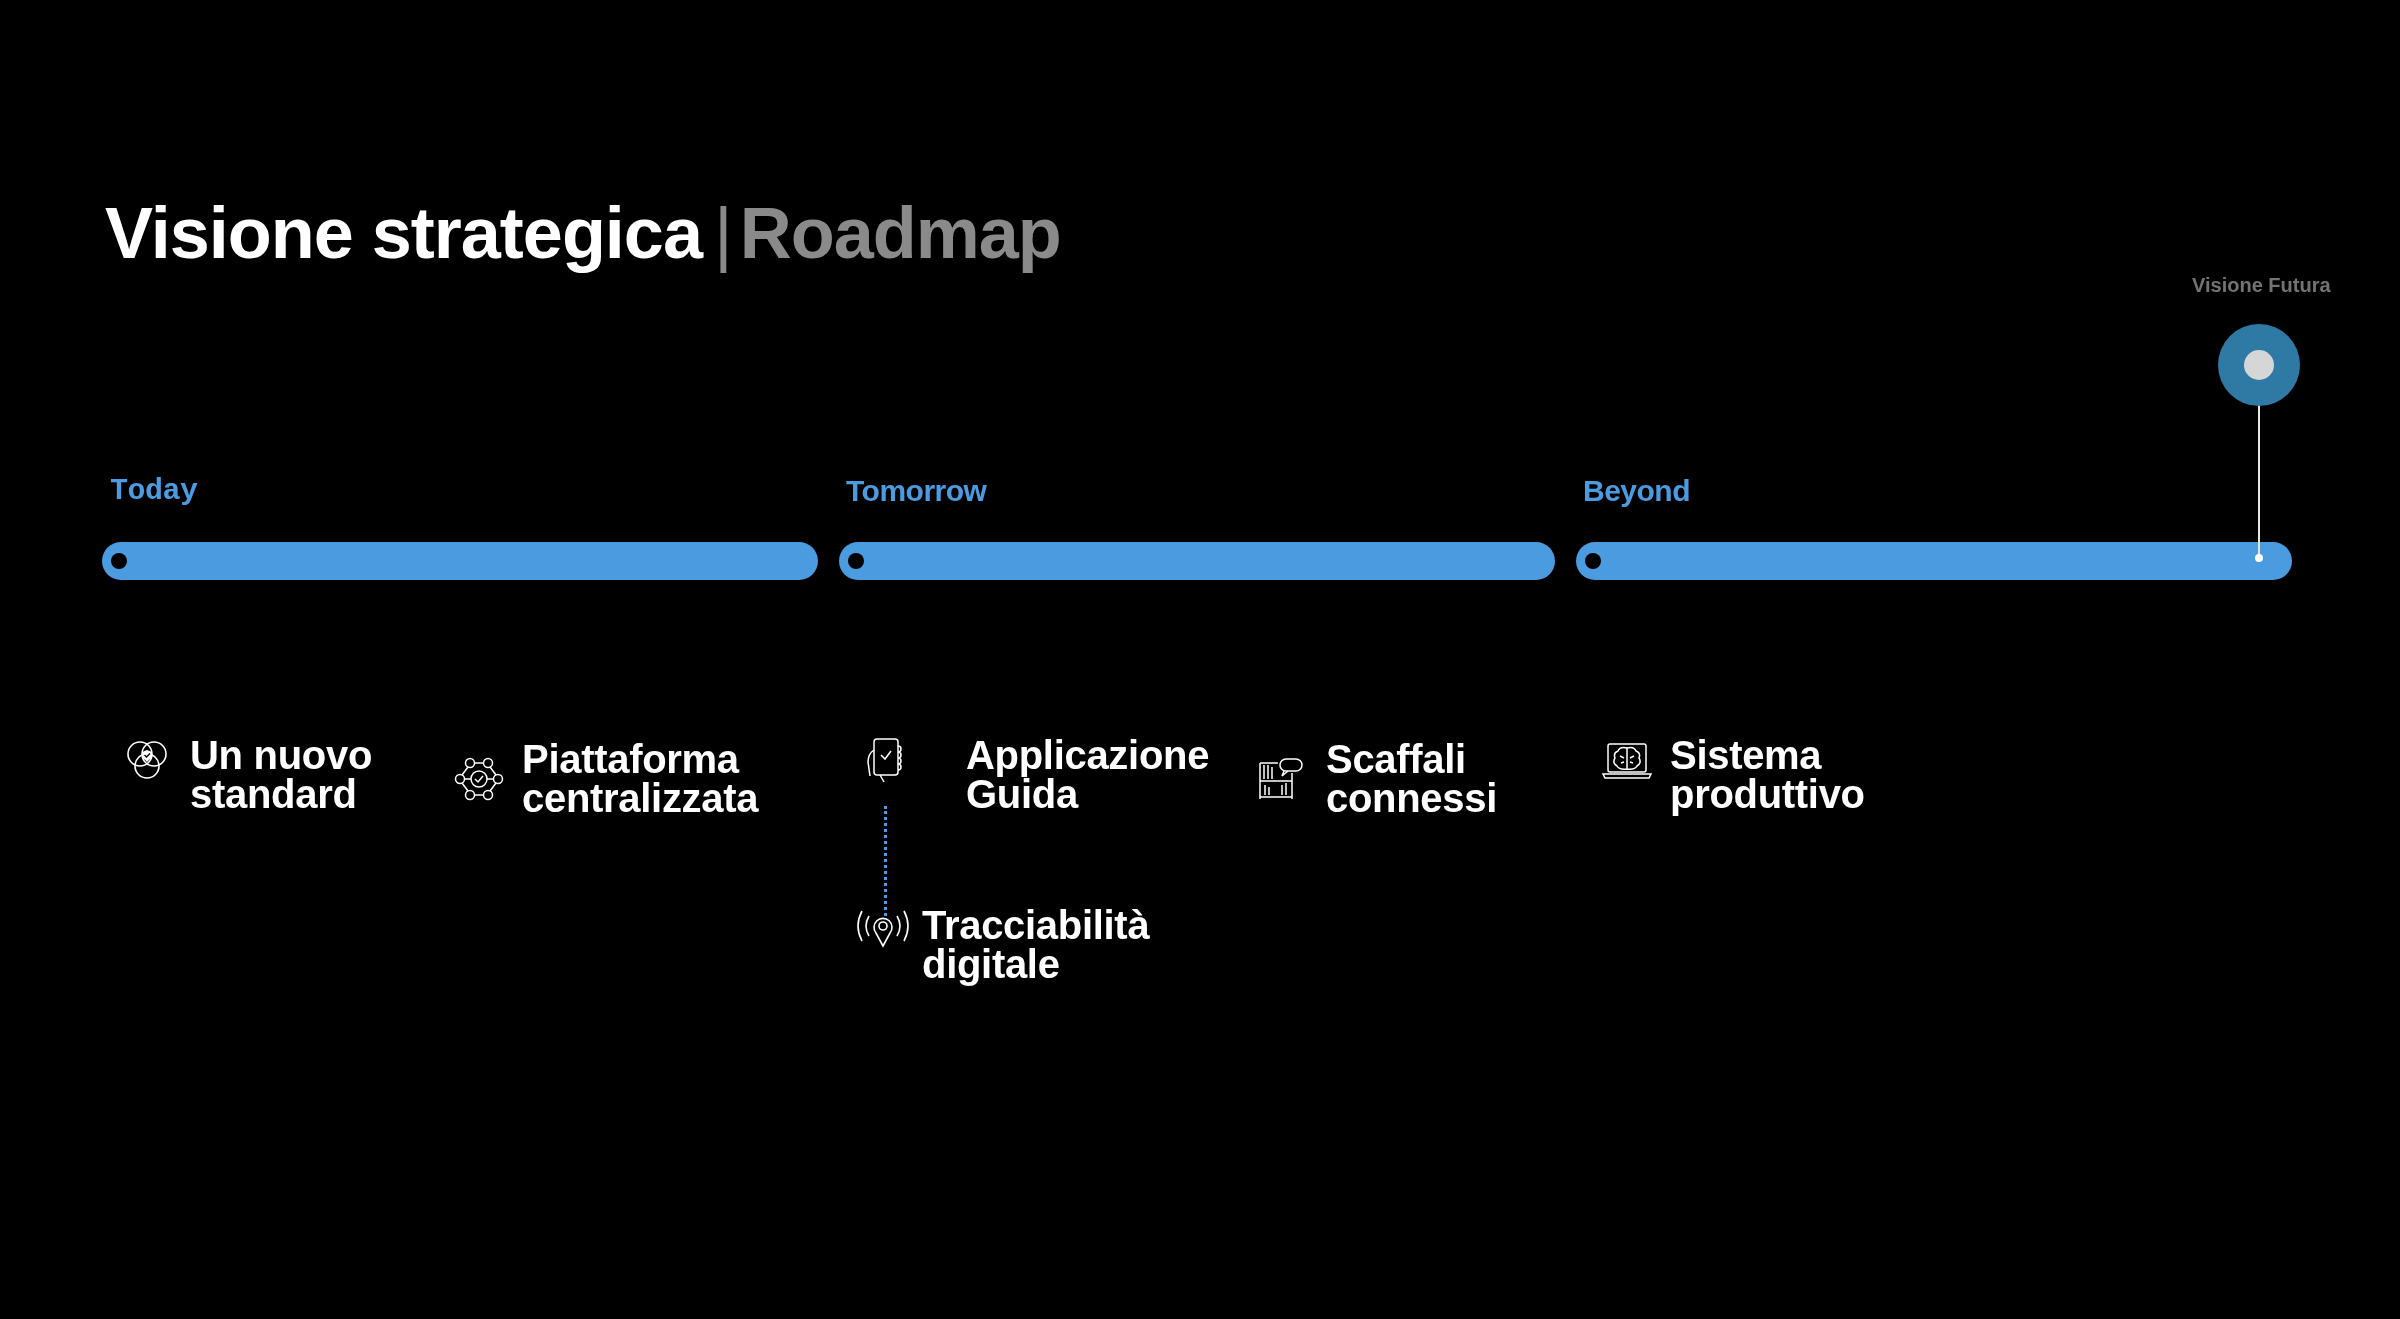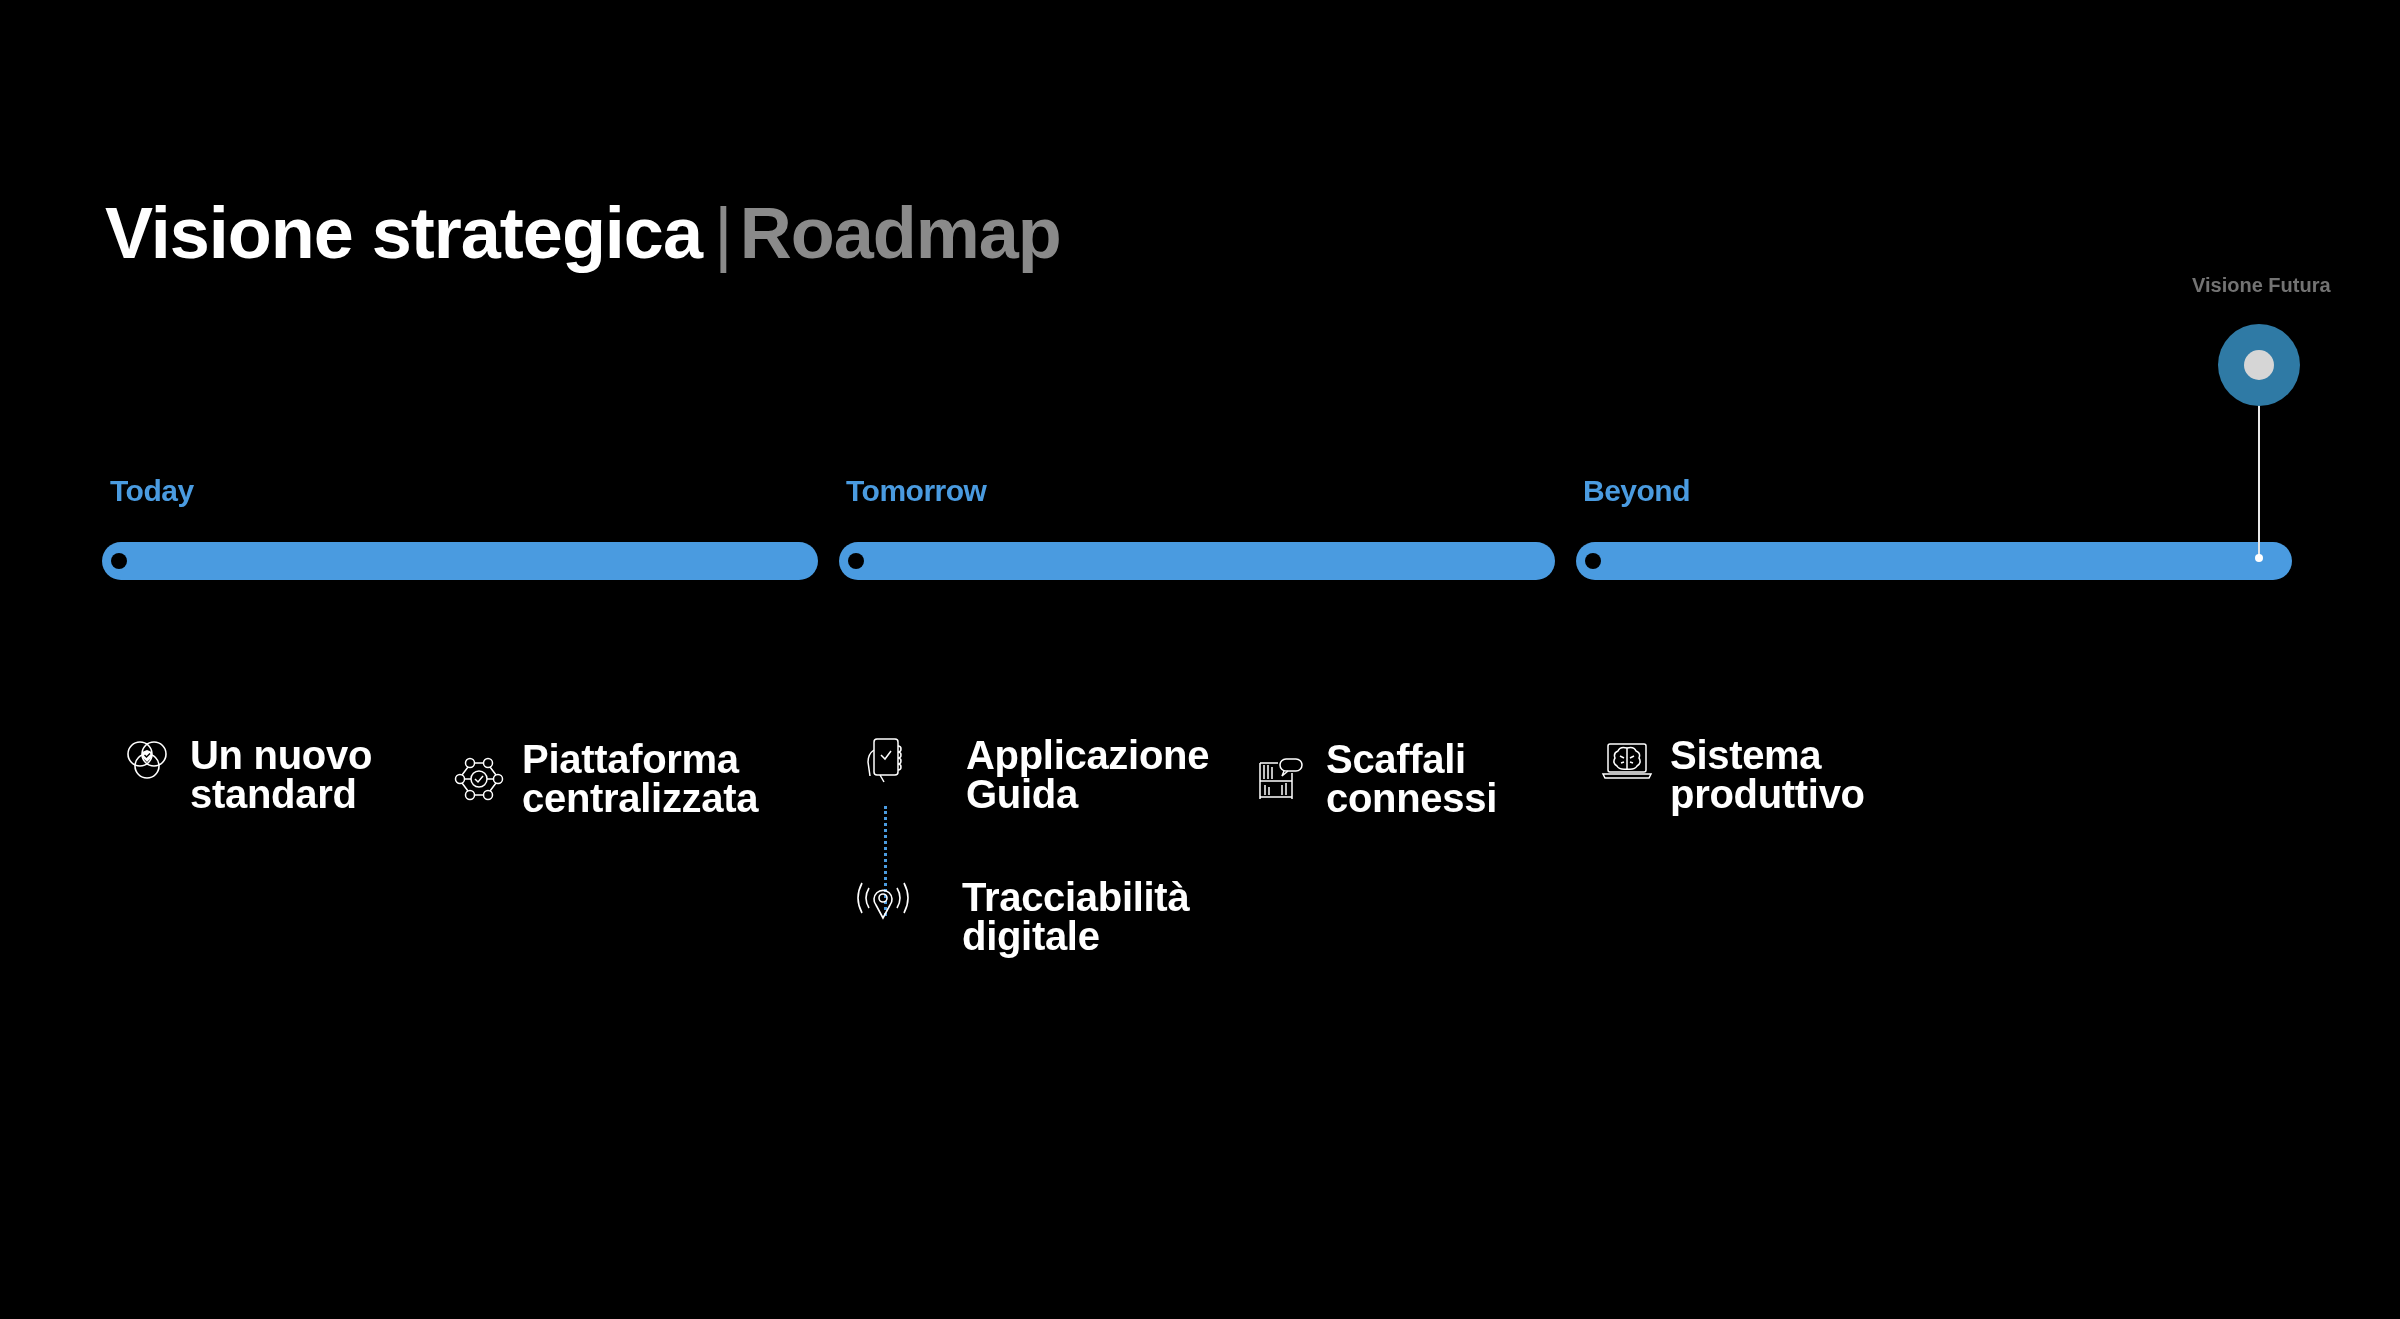--- a/index.html
+++ b/index.html
@@ -22,21 +22,21 @@
   .item .text { font-size:40px; font-weight:bold; line-height:39px; color:#fff; white-space:pre-line; letter-spacing:-0.3px; }
   .dotted { position:absolute; left:884px; top:806px; width:0; height:110px; border-left:3px dotted #4a9be0; }
 </style>
 </head>
 <body>
 
 <div class="title">
   <span class="main">Visione strategica</span><span class="sep">|</span><span class="sub">Roadmap</span>
 </div>
 
-<div class="phase-label" style="left:110px;">Today</div>
+<div class="phase-label" style="left:110px;font-family:Liberation Mono, monospace;">Today</div>
 <div class="phase-label" style="left:846px;">Tomorrow</div>
 <div class="phase-label" style="left:1583px;text-align:center;">Beyond</div>
 
 <div class="bar" style="left:102px;">
     <div class="dot"></div>
   </div>
 <div class="bar" style="left:839px;">
     <div class="dot"></div>
   </div>
 <div class="bar" style="left:1576px;">
@@ -90,21 +90,21 @@
       <path d="M38 10 a3 3 0 0 1 0 6 a3 3 0 0 1 0 6 a3 3 0 0 1 0 6 a3 3 0 0 1 0 6"></path>
       <path d="M14 14 Q8 18 8 26 L10 40 M20 39 L24 46"></path>
     </svg>
   </div>
   <div class="text">Applicazione
 Guida</div>
 </div>
 
 <div class="dotted"></div>
 
-<div class="item" style="left:852px; top:878px;gap:40px;">
+<div class="item" style="left:852px; top:906px;">
   <div class="icon" style="width:62px;">
     <svg viewBox="0 0 62 48" style="width:62px;" fill="none" stroke="#fff" stroke-width="1.6">
       <path d="M31 40 L24 27 A9 9 0 1 1 38 27 Z"></path>
       <circle cx="31" cy="20" r="4"></circle>
       <path d="M17 10 Q11 20 17 30 M45 10 Q51 20 45 30 M10 5 Q2 20 10 35 M52 5 Q60 20 52 35"></path>
     </svg>
   </div>
   <div class="text" style="margin-left:-8px;">Tracciabilità
 digitale</div>
 </div>

